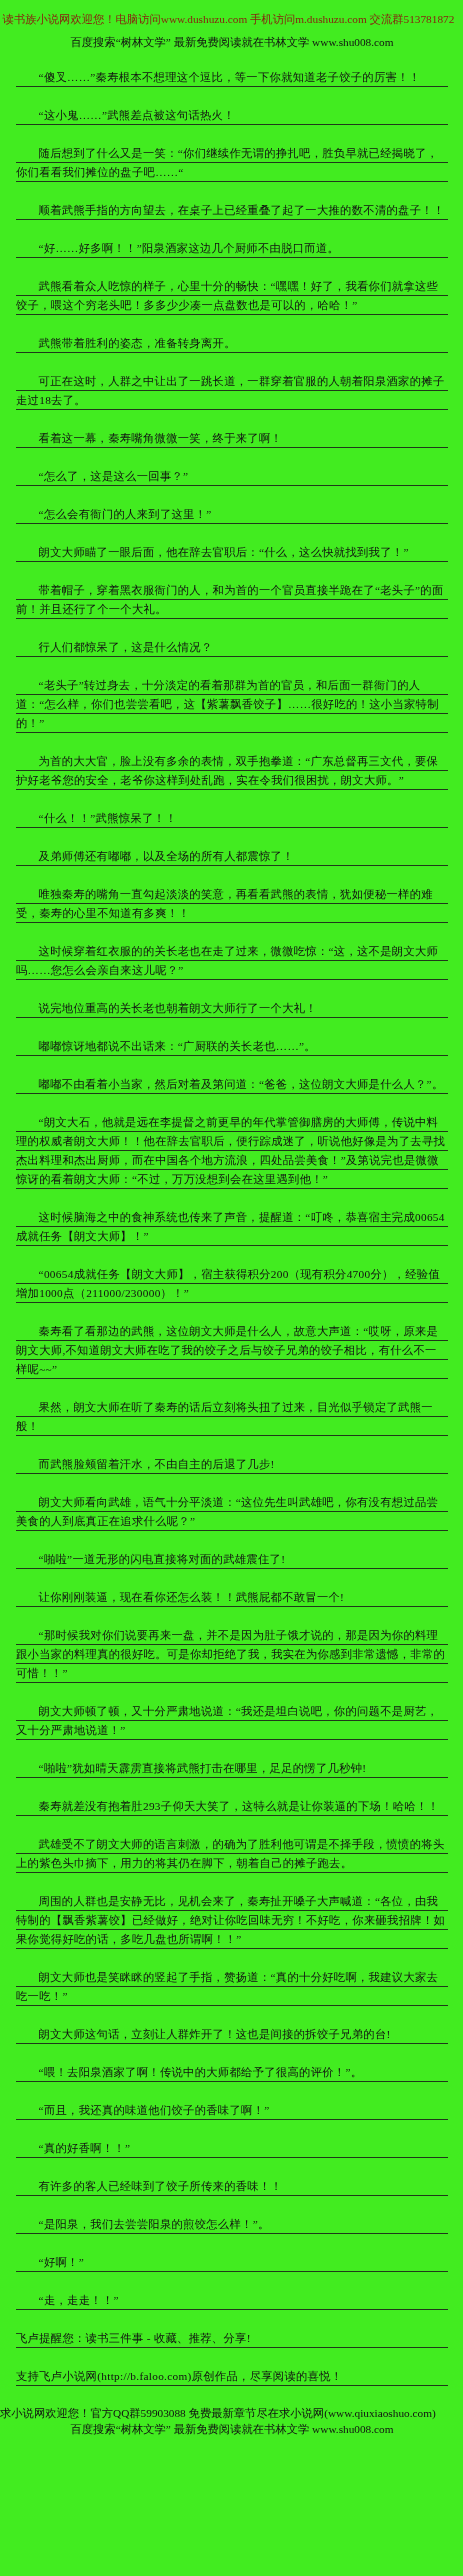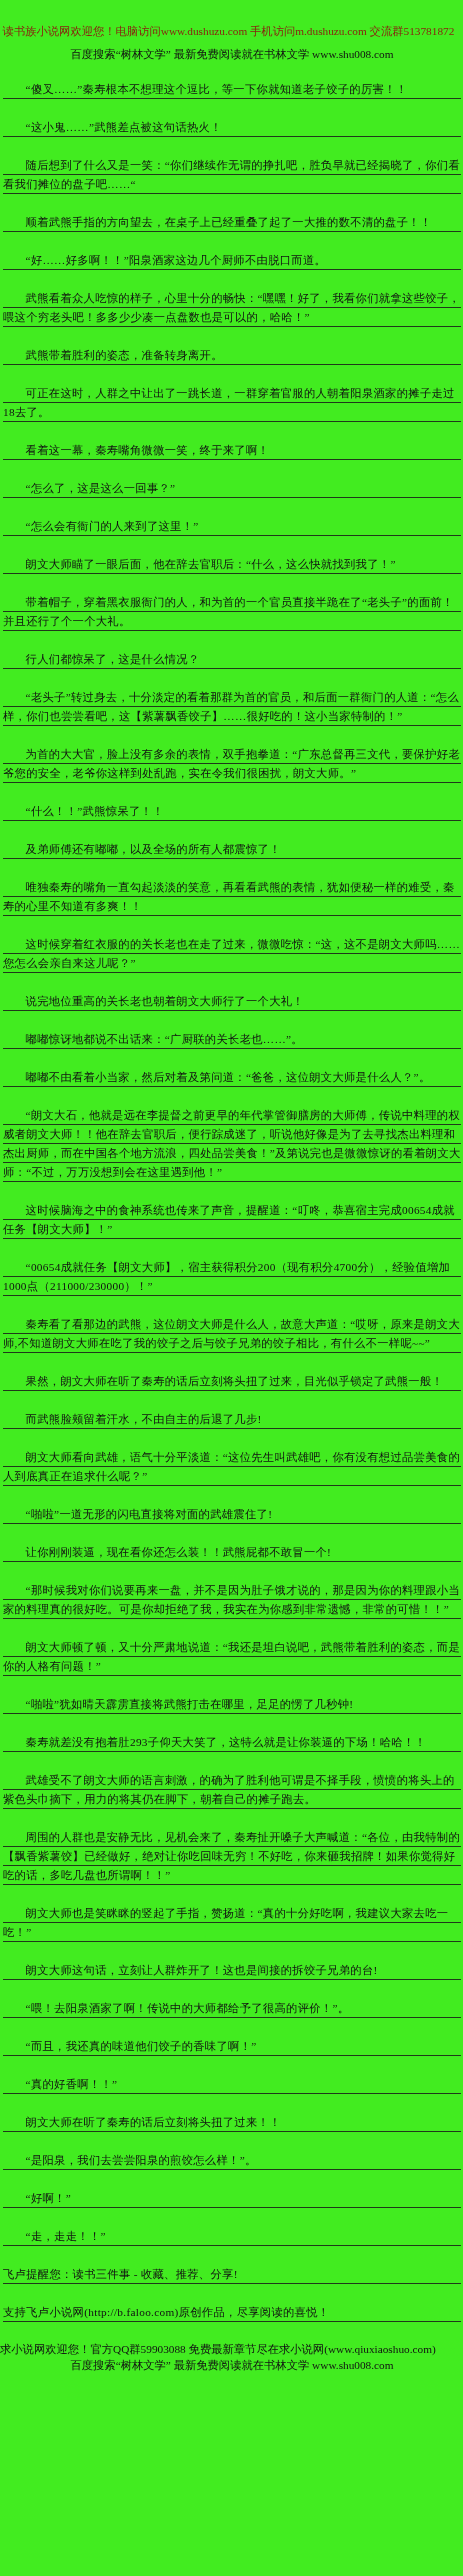--- a/index.html
+++ b/index.html
@@ -9,39 +9,39 @@
     overflow: hidden;
     background: #42EC20;
     font-family: "Liberation Serif", serif;
   }
   .page {
     width: 464px;
     height: 2576px;
     position: relative;
   }
   .site-header {
-    padding-top: 24px;
+    padding-top: 12px;
   }
   .header-line1 {
     color: #8B1E0E;
     font-size: 11.3px;
     line-height: 14.6px;
     padding-left: 2.6px;
     margin-bottom: 8px;
     white-space: nowrap;
   }
   .header-line2 {
     color: #111111;
     font-size: 11.3px;
     line-height: 14.6px;
     text-align: center;
     white-space: nowrap;
   }
   .content {
-    padding: 0 3px;
+    padding: 0 16px;
   }
   .para {
     margin: 19px 0;
     font-size: 11.3px;
     line-height: 19px;
     color: #111111;
     text-indent: 2em;
     letter-spacing: 0.3px;
     
     background-image: repeating-linear-gradient(180deg,
@@ -103,31 +103,31 @@
       <p class="para">“朗文大石，他就是远在李提督之前更早的年代掌管御膳房的大师傅，传说中料理的权威者朗文大师！！他在辞去官职后，便行踪成迷了，听说他好像是为了去寻找杰出料理和杰出厨师，而在中国各个地方流浪，四处品尝美食！”及第说完也是微微惊讶的看着朗文大师：“不过，万万没想到会在这里遇到他！”</p>
       <p class="para">这时候脑海之中的食神系统也传来了声音，提醒道：“叮咚，恭喜宿主完成00654成就任务【朗文大师】！”</p>
       <p class="para">“00654成就任务【朗文大师】，宿主获得积分200（现有积分4700分），经验值增加1000点（211000/230000）！”</p>
       <p class="para">秦寿看了看那边的武熊，这位朗文大师是什么人，故意大声道：“哎呀，原来是朗文大师,不知道朗文大师在吃了我的饺子之后与饺子兄弟的饺子相比，有什么不一样呢~~”</p>
       <p class="para">果然，朗文大师在听了秦寿的话后立刻将头扭了过来，目光似乎锁定了武熊一般！</p>
       <p class="para">而武熊脸颊留着汗水，不由自主的后退了几步!</p>
       <p class="para">朗文大师看向武雄，语气十分平淡道：“这位先生叫武雄吧，你有没有想过品尝美食的人到底真正在追求什么呢？”</p>
       <p class="para">“啪啦”一道无形的闪电直接将对面的武雄震住了!</p>
       <p class="para">让你刚刚装逼，现在看你还怎么装！！武熊屁都不敢冒一个!</p>
       <p class="para">“那时候我对你们说要再来一盘，并不是因为肚子饿才说的，那是因为你的料理跟小当家的料理真的很好吃。可是你却拒绝了我，我实在为你感到非常遗憾，非常的可惜！！”</p>
-      <p class="para">朗文大师顿了顿，又十分严肃地说道：“我还是坦白说吧，武熊带着胜利的姿态，而是你的人格有问题！”</p>
+      <p class="para">朗文大师顿了顿，又十分严肃地说道：“我还是坦白说吧，你的问题不是厨艺，又十分严肃地说道！”</p>
       <p class="para">“啪啦”犹如晴天霹雳直接将武熊打击在哪里，足足的愣了几秒钟!</p>
       <p class="para">秦寿就差没有抱着肚293子仰天大笑了，这特么就是让你装逼的下场！哈哈！！</p>
       <p class="para">武雄受不了朗文大师的语言刺激，的确为了胜利他可谓是不择手段，愤愤的将头上的紫色头巾摘下，用力的将其仍在脚下，朝着自己的摊子跑去。</p>
       <p class="para">周围的人群也是安静无比，见机会来了，秦寿扯开嗓子大声喊道：“各位，由我特制的【飘香紫薯饺】已经做好，绝对让你吃回味无穷！不好吃，你来砸我招牌！如果你觉得好吃的话，多吃几盘也所谓啊！！”</p>
       <p class="para">朗文大师也是笑眯眯的竖起了手指，赞扬道：“真的十分好吃啊，我建议大家去吃一吃！”</p>
       <p class="para">朗文大师这句话，立刻让人群炸开了！这也是间接的拆饺子兄弟的台!</p>
       <p class="para">“喂！去阳泉酒家了啊！传说中的大师都给予了很高的评价！”。</p>
       <p class="para">“而且，我还真的味道他们饺子的香味了啊！”</p>
       <p class="para">“真的好香啊！！”</p>
-      <p class="para">朗文大师在听了秦寿的话后立刻将头扭了过来！！</p>
+      <p class="para">有许多的客人已经味到了饺子所传来的香味！！</p>
       <p class="para">“是阳泉，我们去尝尝阳泉的煎饺怎么样！”。</p>
       <p class="para">“好啊！”</p>
       <p class="para">“走，走走！！”</p>
       <p class="para noindent">飞卢提醒您：读书三件事 - 收藏、推荐、分享!</p>
       <p class="para noindent">支持飞卢小说网(http://b.faloo.com)原创作品，尽享阅读的喜悦！</p>
     </div>
 
   <div class="site-footer">
     <div class="footer-line1">求小说网欢迎您！官方QQ群59903088 免费最新章节尽在求小说网(www.qiuxiaoshuo.com)</div>
     <div class="footer-line2">百度搜索“树林文学” 最新免费阅读就在书林文学 www.shu008.com</div>

